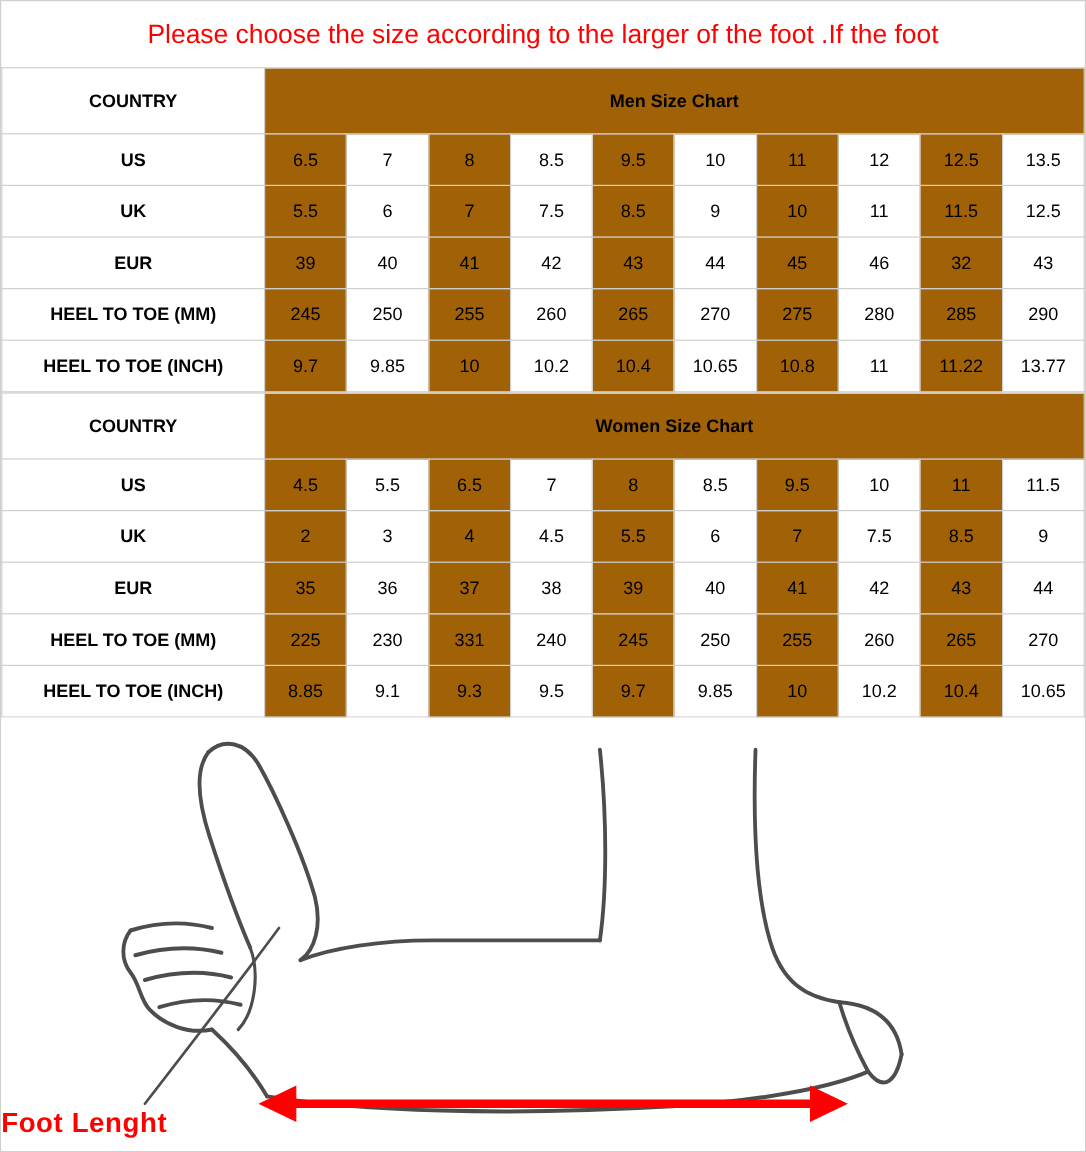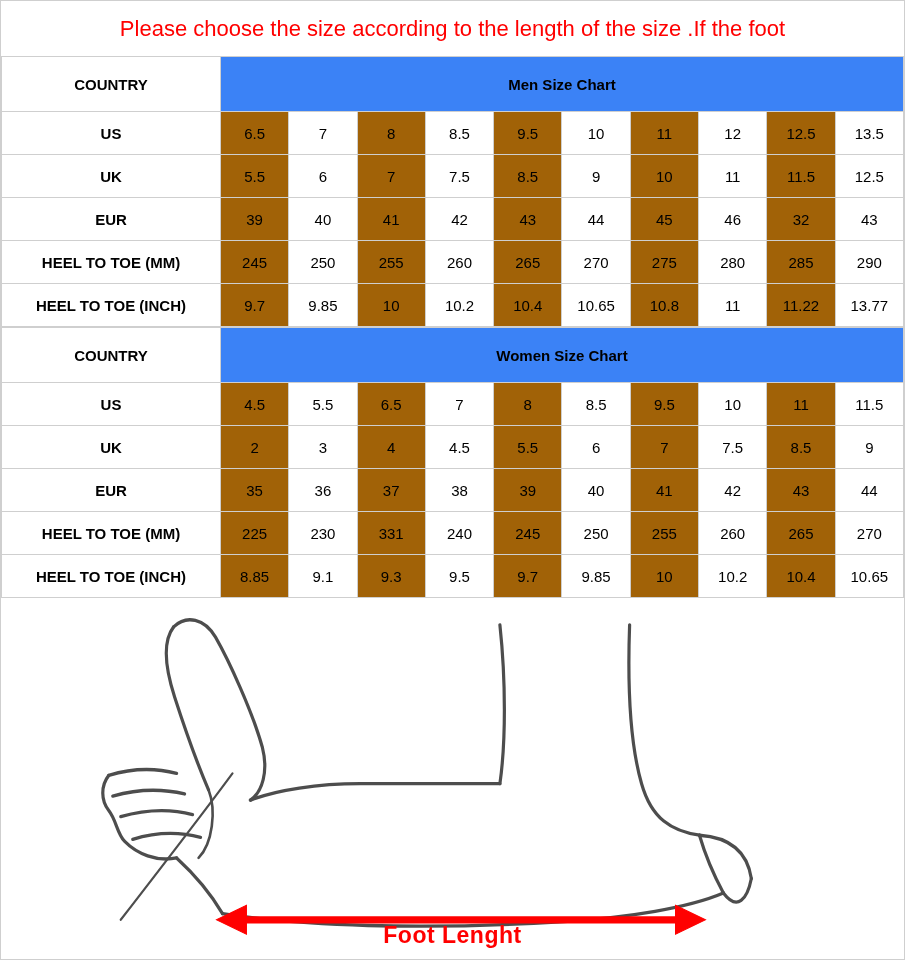--- a/index.html
+++ b/index.html
@@ -53,21 +53,21 @@
   .hdr-country {
     font-weight: bold;
     font-size: 17px;
     height: 52px;
     background: #ffffff;
   }
   .hdr-title {
     font-weight: bold;
     font-size: 22px;
     height: 52px;
-    background: #3b82f6;
+    background: #a16207;
     margin-top: 42px;
   }
   .row-label {
     font-weight: bold;
     font-size: 15px;
     text-align: center;
   }
   td.cell {
     height: 40px;
     font-size: 15px;
@@ -83,34 +83,34 @@
   }
   .foot-figure svg {
     display: block;
     width: 100%;
     height: 100%;
   }
   .foot-caption {
     position: absolute;
     left: 0; right: 0;
     bottom: 10px;
-    text-align: center;
+    text-align: left;
     color: #ff0000;
     font-weight: bold;
     font-size: 23px;
     letter-spacing: 0.5px;
   }
 </style>
 </head>
 <body>
 
 <div class="page">
 
   <div class="notice">
-    <span>Please choose the size according to the length of the size .If the foot</span>
+    <span>Please choose the size according to the larger of the foot .If the foot</span>
   </div>
 
   <table class="size-table">
     <colgroup>
       <col class="col-label">
       <col class="col-val">
         <col class="col-val">
         <col class="col-val">
         <col class="col-val">
         <col class="col-val">

